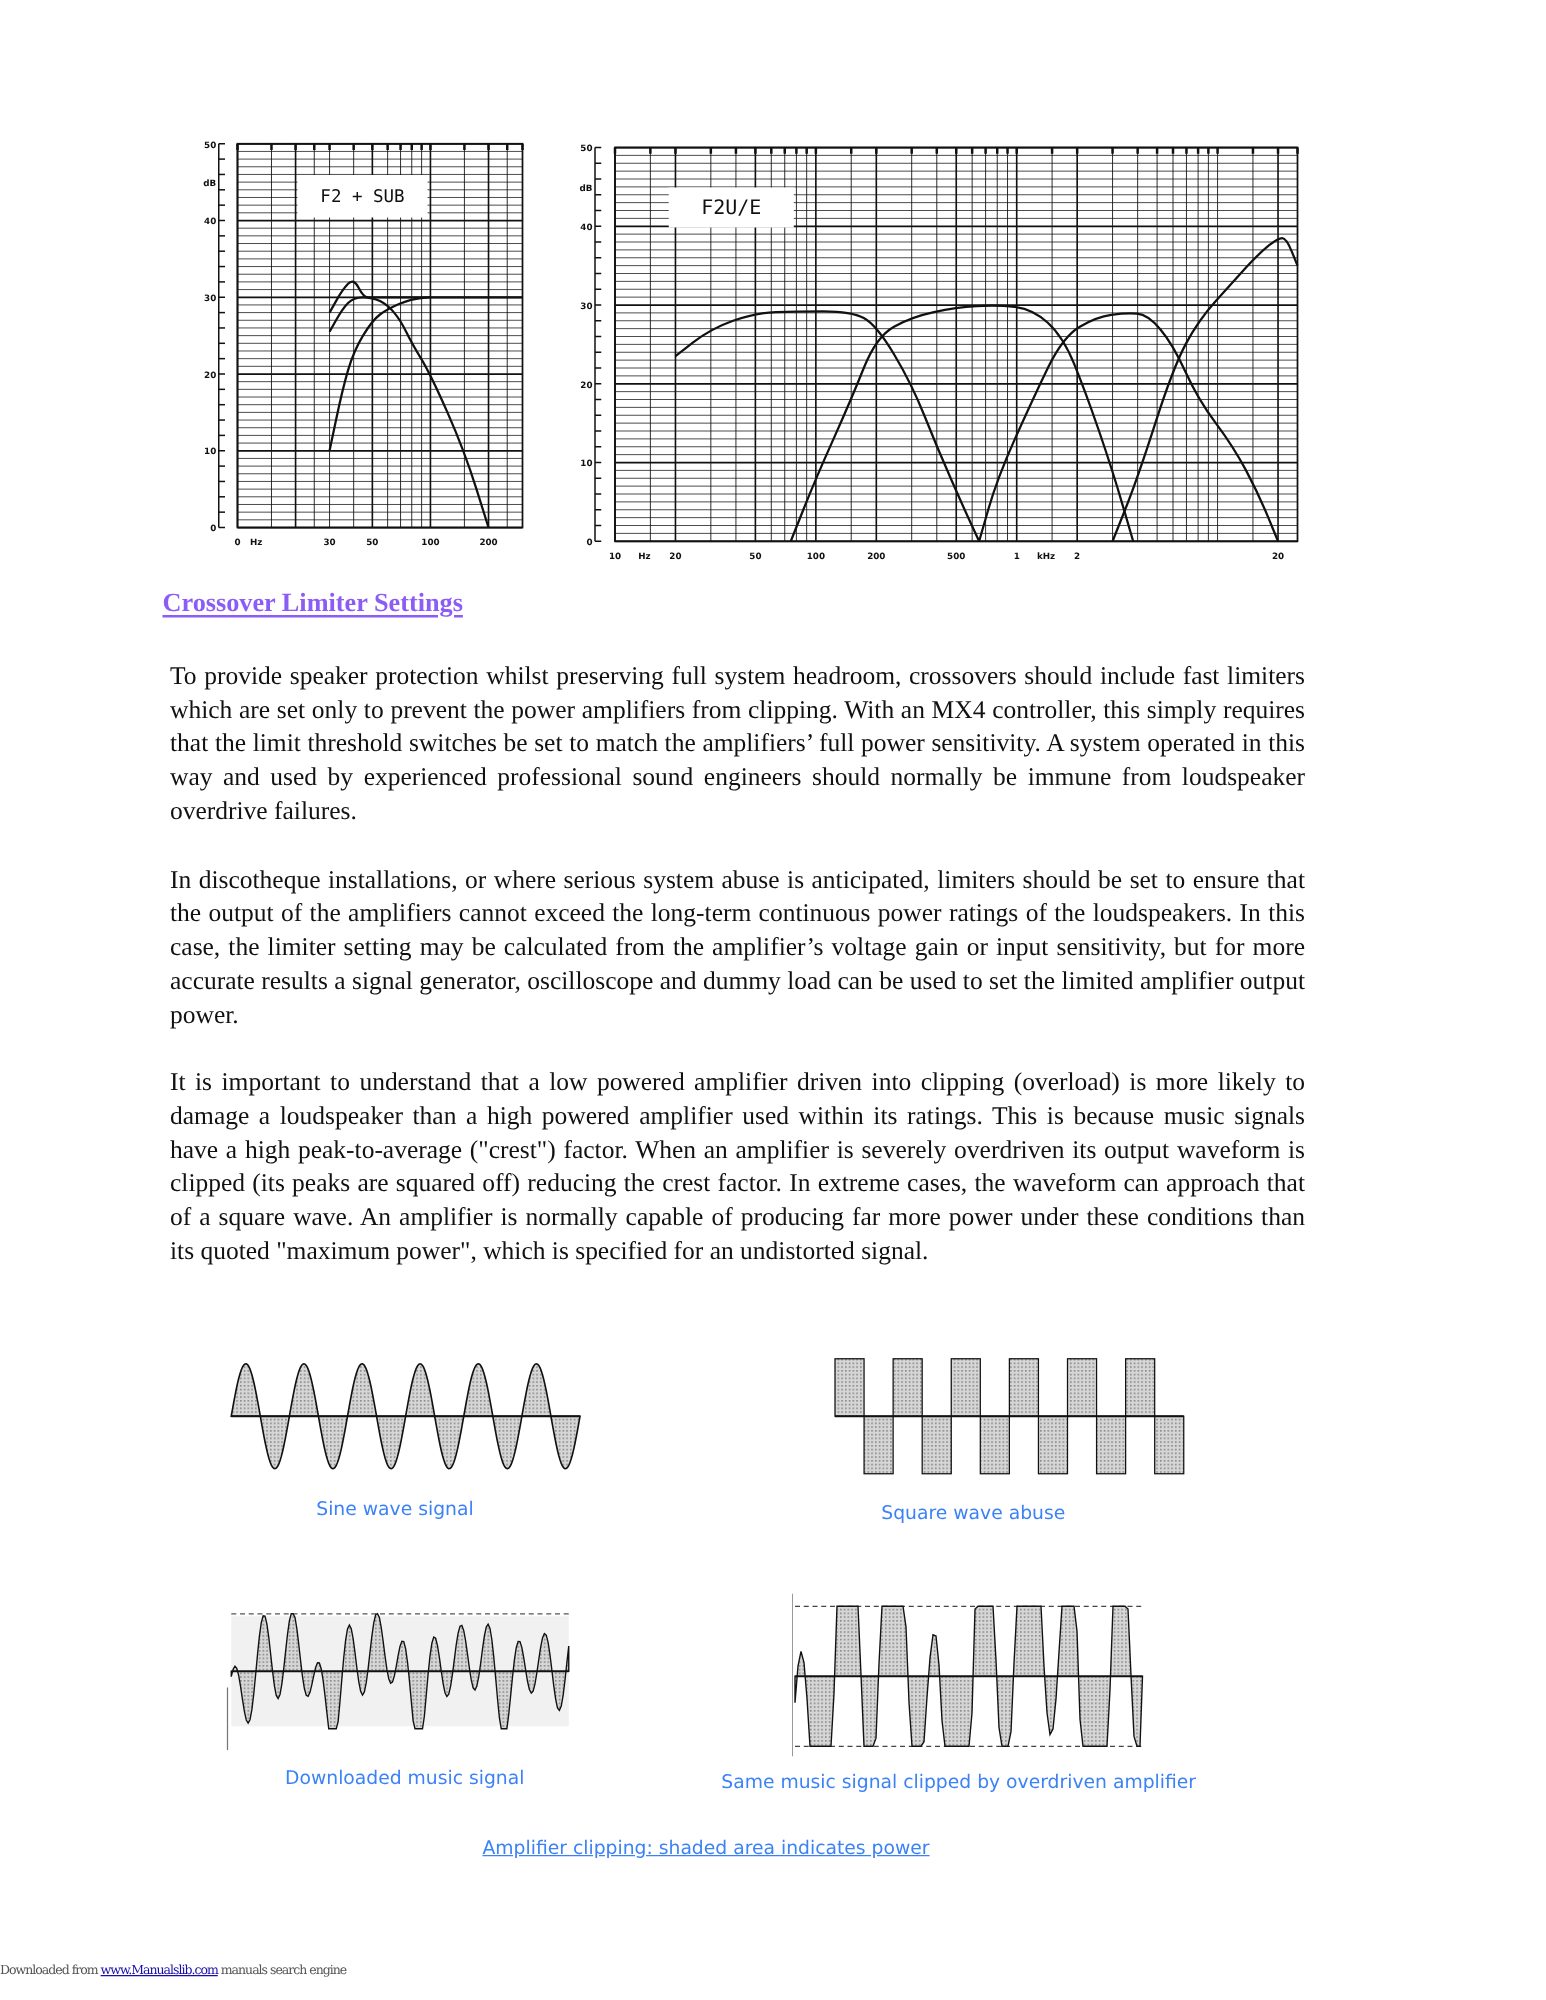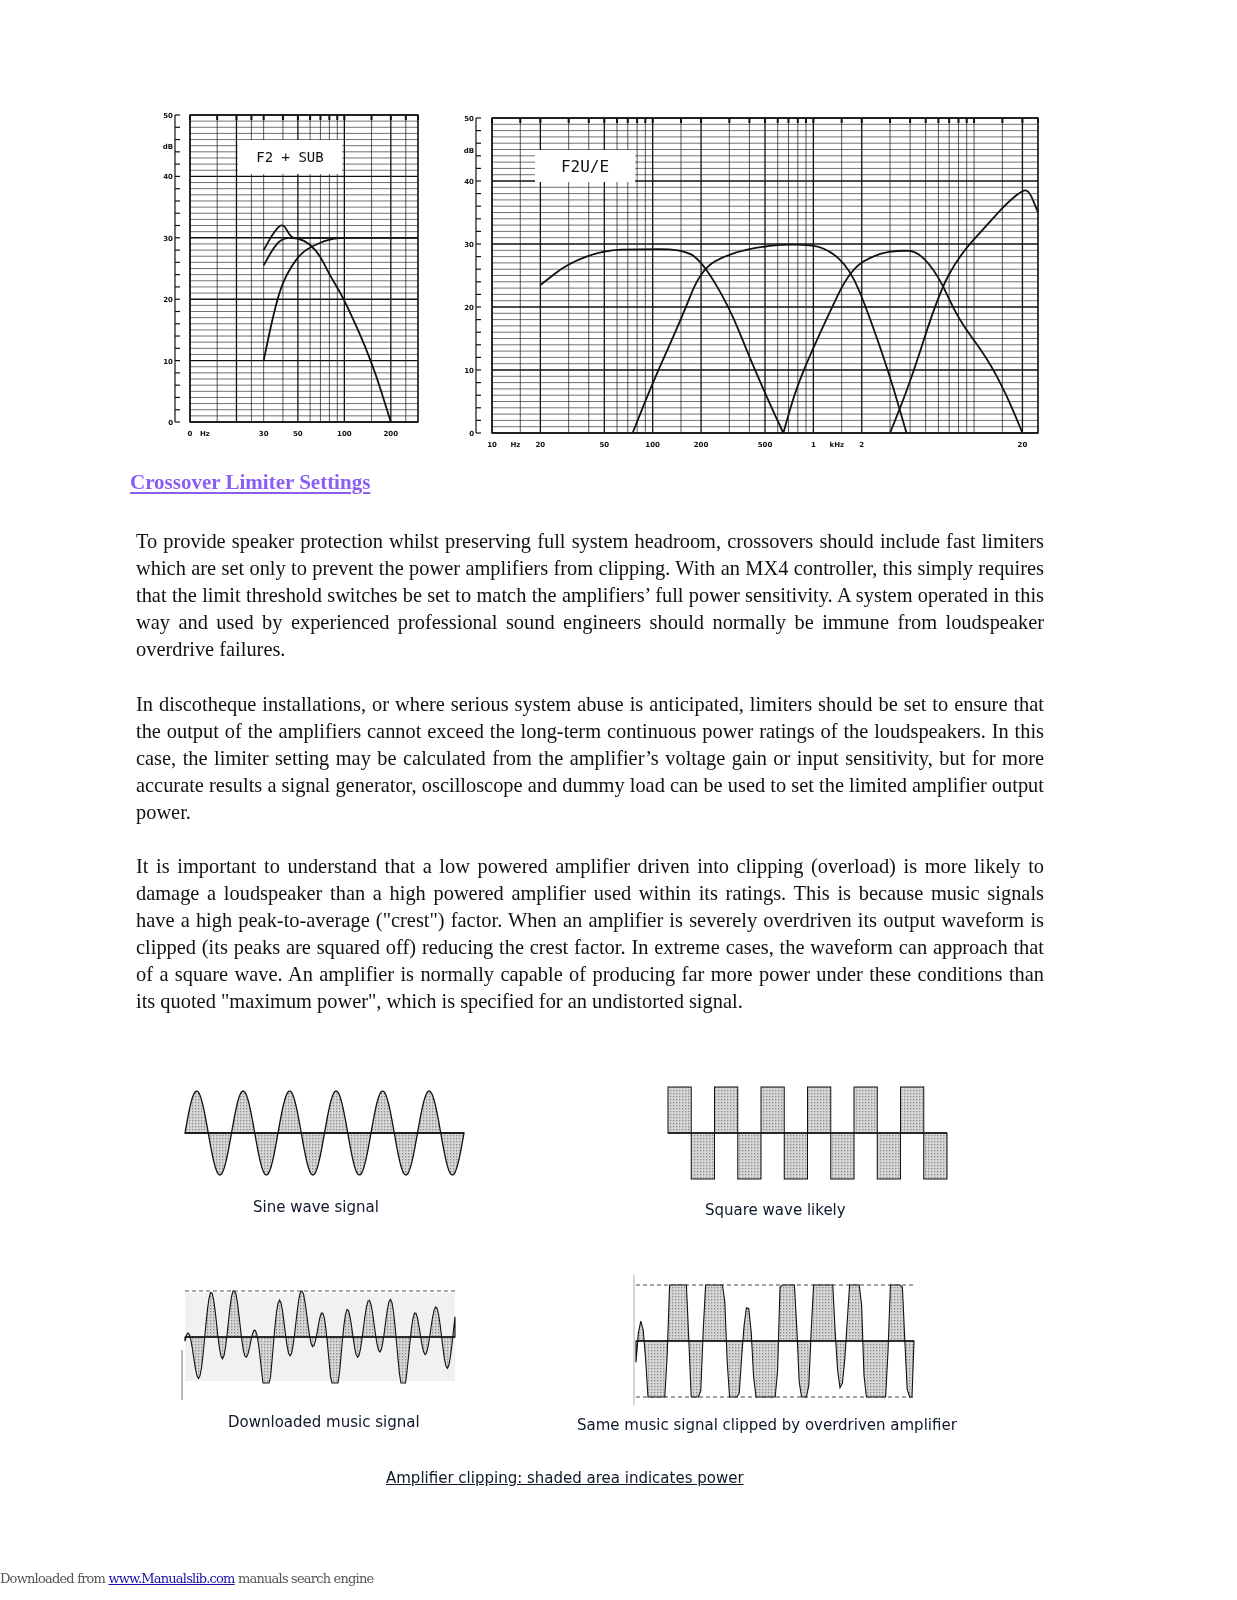--- a/index.html
+++ b/index.html
@@ -14,26 +14,26 @@
   }
   .para {
     left: 136px; width: 908px;
     font-family: Liberation Serif, serif; font-size: 20.4px; line-height: 27px;
     text-align: justify; color: #111;
   }
   #p1 { top: 528px; }
   #p2 { top: 691px; }
   #p3 { top: 853px; }
   .cap {
-    font-family: "DejaVu Sans", sans-serif; font-size: 15px; color: #0f172a;
+    font-family: "DejaVu Sans", sans-serif; font-size: 15px; color: #3b82f6;
     white-space: nowrap;
   }
   .footer {
     left: 0; top: 1571px;
-    font-family: "DejaVu Serif", serif; font-size: 13px; color: #555;
+    font-family: "DejaVu Serif", serif; font-size: 10px; color: #555;
     letter-spacing: -0.8px; white-space: nowrap;
   }
   .footer a { color: #1a0dab; text-decoration: underline; }
 </style>
 </head>
 <body>
 
 <svg id="chart0" class="chart-svg" style="left:160px; top:100px;" width="270" height="345">
     <line x1="30" x2="258" y1="322" y2="322" stroke="#111111" stroke-width="1.4"></line>
     <line x1="30" x2="258" y1="315.86" y2="315.86" stroke="#111111" stroke-width="0.6"></line>
@@ -370,21 +370,21 @@
     <rect x="121" y="12" width="23.25" height="46" fill="url(#h2)" stroke="#111111" stroke-width="1"></rect>
     <rect x="144.25" y="58" width="23.25" height="46" fill="url(#h2)" stroke="#111111" stroke-width="1"></rect>
     <rect x="167.5" y="12" width="23.25" height="46" fill="url(#h2)" stroke="#111111" stroke-width="1"></rect>
     <rect x="190.75" y="58" width="23.25" height="46" fill="url(#h2)" stroke="#111111" stroke-width="1"></rect>
     <rect x="214" y="12" width="23.25" height="46" fill="url(#h2)" stroke="#111111" stroke-width="1"></rect>
     <rect x="237.25" y="58" width="23.25" height="46" fill="url(#h2)" stroke="#111111" stroke-width="1"></rect>
     <rect x="260.5" y="12" width="23.25" height="46" fill="url(#h2)" stroke="#111111" stroke-width="1"></rect>
     <rect x="283.75" y="58" width="23.25" height="46" fill="url(#h2)" stroke="#111111" stroke-width="1"></rect>
     <line x1="28" x2="307" y1="58" y2="58" stroke="#111111" stroke-width="1.5"></line>
   </svg>
-<div class="abs cap" style="left:705px; top:1201px;">Square wave likely</div>
+<div class="abs cap" style="left:705px; top:1201px;">Square wave abuse</div>
 
 <svg id="wave-music" class="chart-svg" style="left:180px; top:1275px;" width="285" height="130">
     <defs>
       <pattern id="h3" width="3" height="3" patternUnits="userSpaceOnUse">
         <rect width="3" height="3" fill="#d6d6d6"></rect>
         <rect width="1.3" height="1.3" fill="#8a8a8a"></rect>
       </pattern>
     </defs>
     <rect x="5" y="18" width="270" height="88" fill="#f1f1f1" stroke="none"></rect>
     <line x1="5" x2="275" y1="16" y2="16" stroke="#555" stroke-width="1" stroke-dasharray="4 3"></line>

